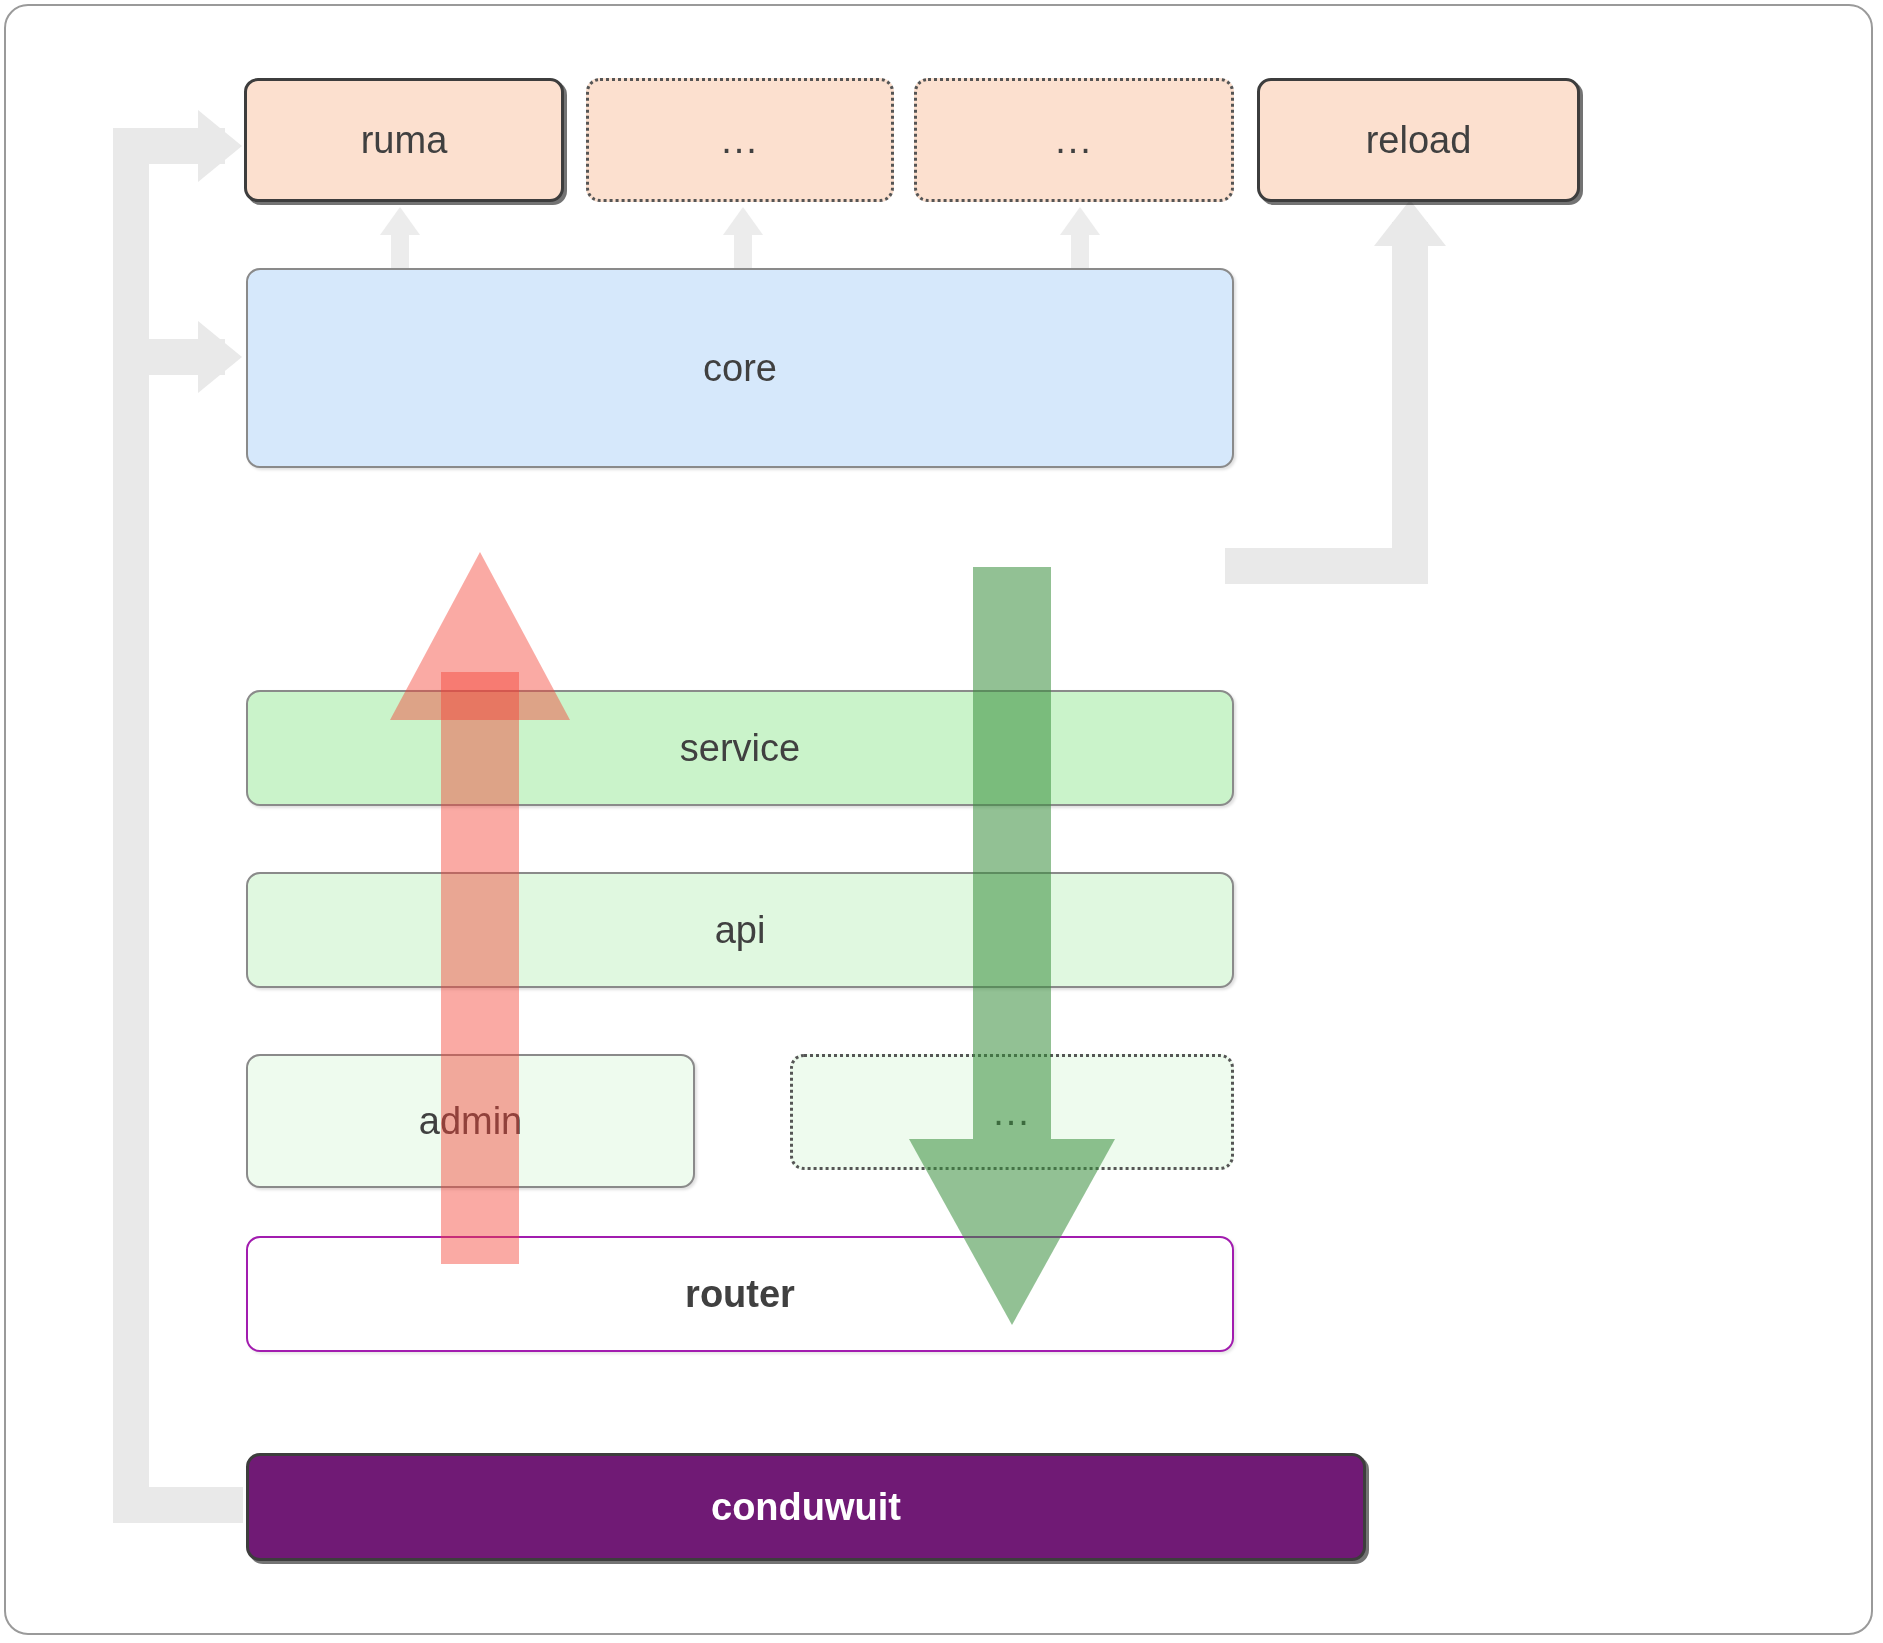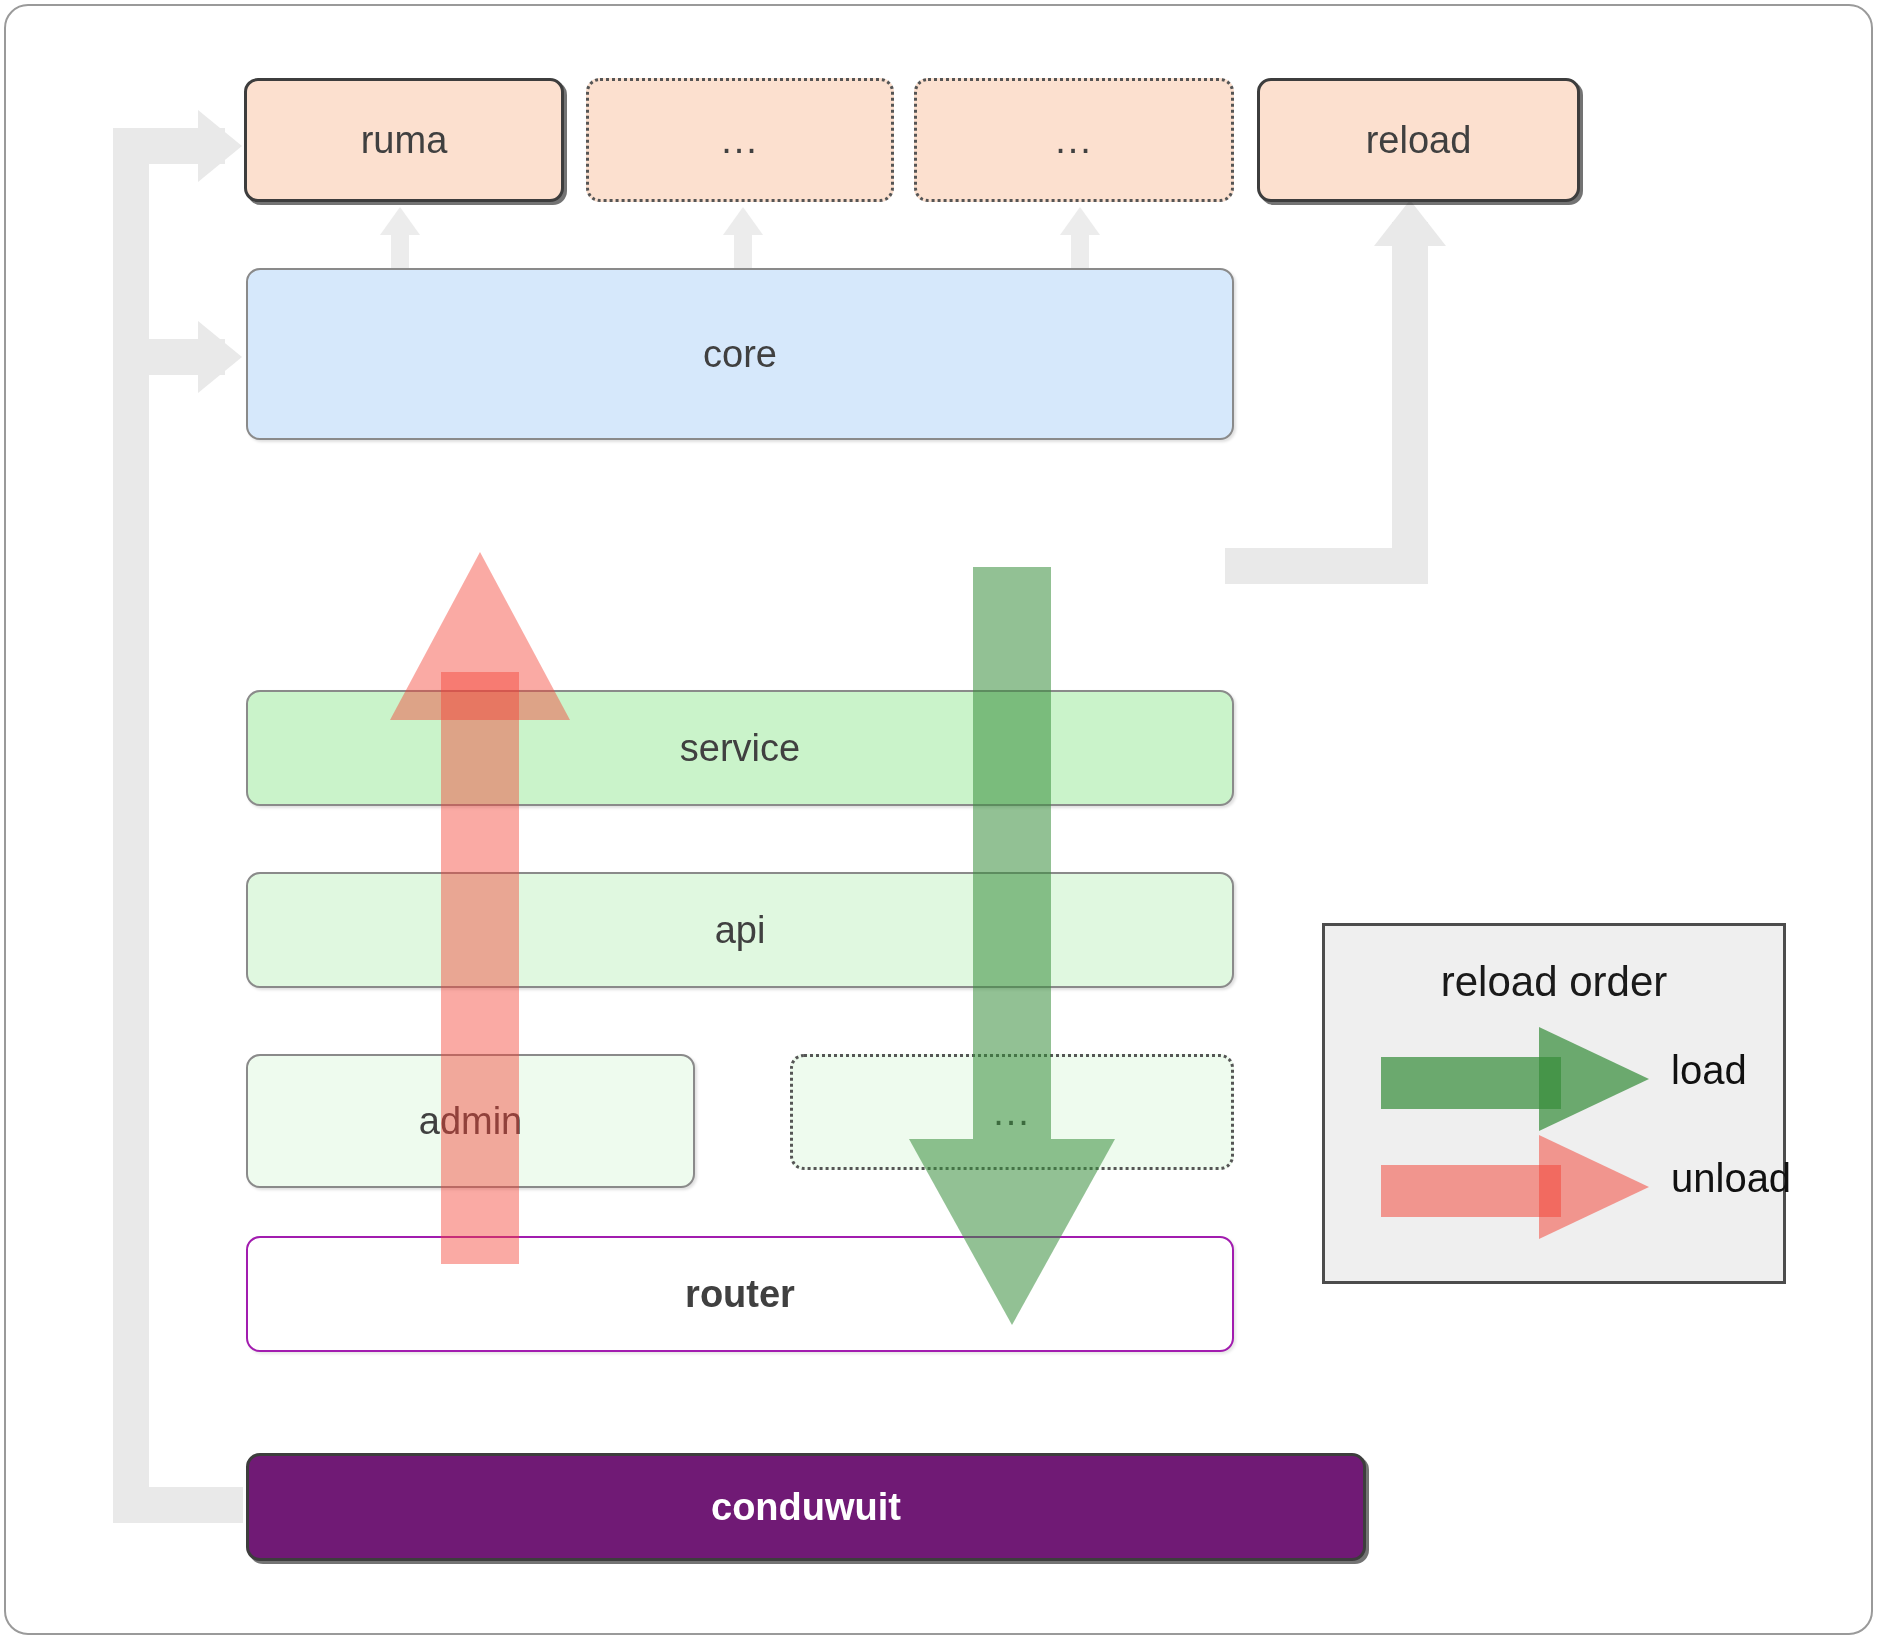--- a/index.html
+++ b/index.html
@@ -130,21 +130,21 @@
   <div class="node dotted" style="left:586px;top:78px;width:308px;height:124px;background:#fce0cf;">
     <span class="dots">...</span>
   </div>
   <div class="node dotted" style="left:914px;top:78px;width:320px;height:124px;background:#fce0cf;">
     <span class="dots">...</span>
   </div>
   <div class="node solid" style="left:1257px;top:78px;width:323px;height:124px;background:#fce0cf;">
     <span>reload</span>
   </div>
 
-  <div class="node thin" style="left:246px;top:268px;width:988px;height:172px;background:#d6e8fb;">
+  <div class="node thin" style="left:246px;top:268px;width:988px;height:200px;background:#d6e8fb;">
     <span>core</span>
   </div>
 
 
   <div class="node thin" style="left:246px;top:690px;width:988px;height:116px;background:#caf3ca;">
     <span>service</span>
   </div>
 
   <div class="node thin" style="left:246px;top:872px;width:988px;height:116px;background:#e0f8e0;">
     <span>api</span>
@@ -169,28 +169,13 @@
 
   <div class="bigarrow" id="load-arrow" style="left:973px;top:567px;width:206px;height:760px;">
     <span class="shaft"></span>
     <span class="head"></span>
   </div>
 
   <div class="node solid" style="left:246px;top:1453px;width:1120px;height:108px;background:#701a75;color:#ffffff;font-weight:bold;">
     <span>conduwuit</span>
   </div>
 
-  <div id="legend" style="left:1322px;top:923px;width:464px;height:361px;">
-    <div class="title">reload order</div>
-
-    <div class="legrow green" style="left:56px;top:110px;width:400px;height:94px;">
-      <span class="bar"></span>
-      <span class="tip"></span>
-      <span class="lbl">load</span>
-    </div>
-
-    <div class="legrow red" style="left:56px;top:218px;width:400px;height:94px;">
-      <span class="bar"></span>
-      <span class="tip"></span>
-      <span class="lbl">unload</span>
-    </div>
-  </div>
 </div>
 
 </body></html>

